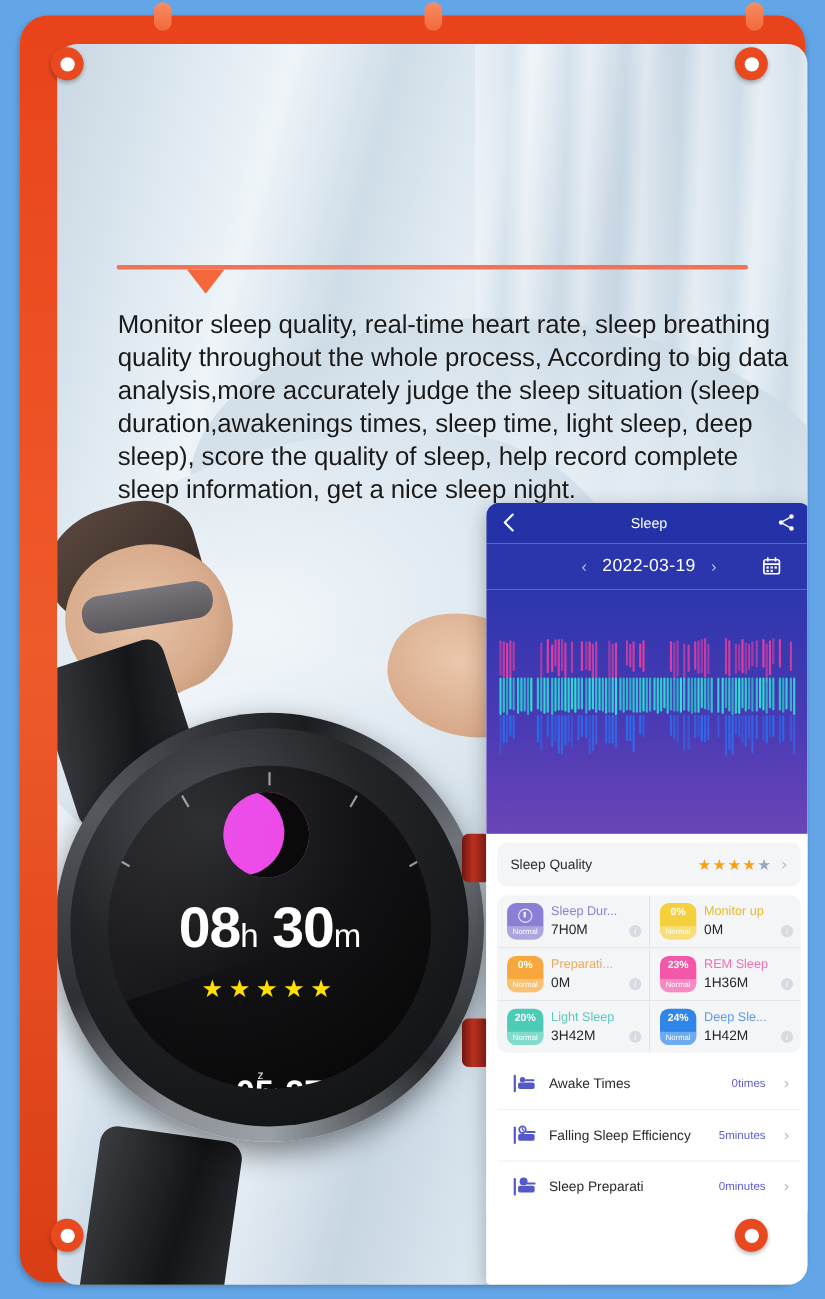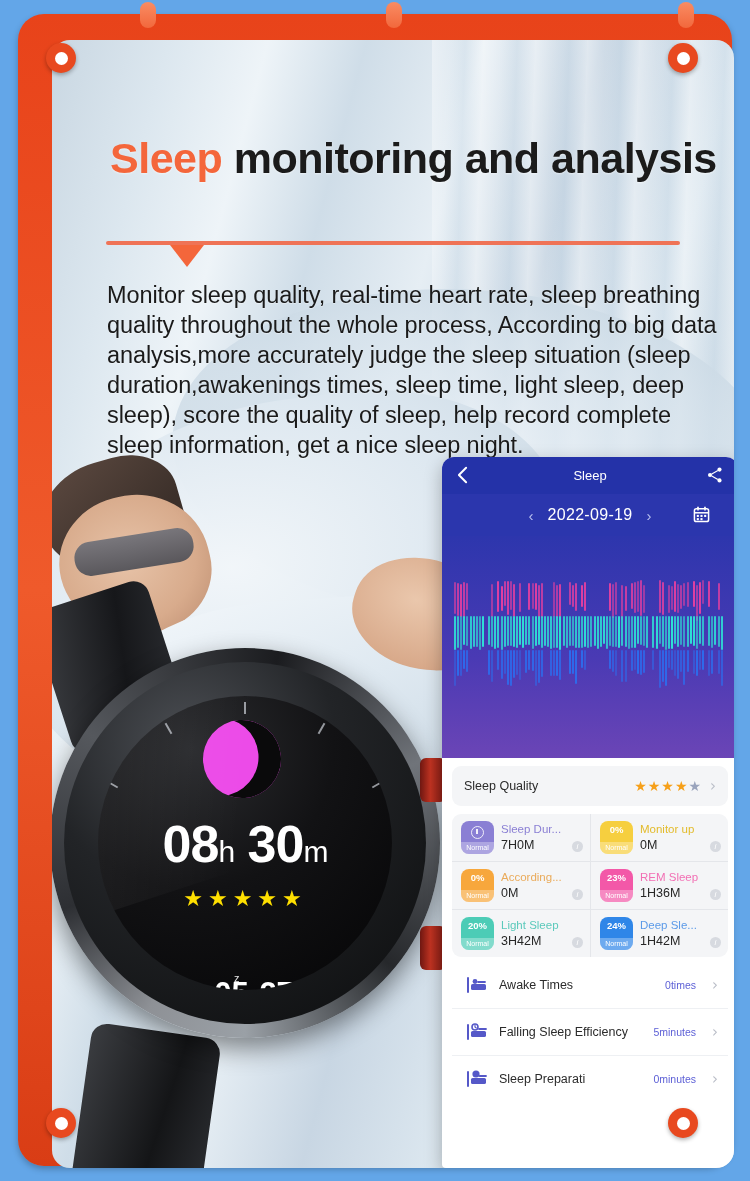--- a/index.html
+++ b/index.html
@@ -414,21 +414,20 @@
 
     <div class="bed-shade" id="curtain"></div>
     <div class="bed-shade" id="sheet-2"></div>
     <div class="bed-shade" id="sheet-1"></div>
     <div class="bed-shade" id="person-hair"></div>
     <div class="bed-shade" id="person-head"></div>
     <div class="bed-shade" id="eye-mask"></div>
     <div class="bed-shade" id="person-body"></div>
     <div class="bed-shade" id="person-hand"></div>
 
-    <div id="headline"><span id="headline-accent">Sleep</span><span id="headline-rest"> monitoring and analysis</span></div>
     <div id="rule"></div>
     <div id="rule-arrow"></div>
 
     <div id="paragraph">Monitor sleep quality, real-time heart rate, sleep breathing quality throughout the whole process, According to big data analysis,more accurately judge the sleep situation (sleep duration,awakenings times, sleep time, light sleep, deep sleep), score the quality of sleep, help record complete sleep information, get a nice sleep night.</div>
 
     <div id="watch">
       <div id="watch-band-top"></div>
       <div id="watch-band-bottom"></div>
       <div id="watch-case">
         <div class="crown" id="crown-1"></div>
@@ -476,21 +475,21 @@
           <circle cx="15" cy="4" r="2.3" fill="#ffffff"></circle>
           <circle cx="15" cy="16" r="2.3" fill="#ffffff"></circle>
           <circle cx="4.5" cy="10" r="2.3" fill="#ffffff"></circle>
           <line x1="6.4" y1="8.9" x2="13.2" y2="5.1" stroke="#ffffff" stroke-width="1.3"></line>
           <line x1="6.4" y1="11.1" x2="13.2" y2="14.9" stroke="#ffffff" stroke-width="1.3"></line>
         </svg>
       </div>
 
       <div id="date-bar">
         <span class="arrow">‹</span>
-        <span id="date-value">2022-09-19</span>
+        <span id="date-value">2022-03-19</span>
         <span class="arrow">›</span>
         <svg id="calendar-icon" viewBox="0 0 18 18">
           <rect x="1.5" y="3" width="15" height="13.5" rx="2" fill="none" stroke="#ffffff" stroke-width="1.6"></rect>
           <line x1="1.5" y1="7.2" x2="16.5" y2="7.2" stroke="#ffffff" stroke-width="1.6"></line>
           <line x1="5.3" y1="1.3" x2="5.3" y2="4.2" stroke="#ffffff" stroke-width="1.6" stroke-linecap="round"></line>
           <line x1="12.7" y1="1.3" x2="12.7" y2="4.2" stroke="#ffffff" stroke-width="1.6" stroke-linecap="round"></line>
           <rect x="4" y="9.4" width="2.2" height="2.2" fill="#ffffff"></rect>
           <rect x="7.9" y="9.4" width="2.2" height="2.2" fill="#ffffff"></rect>
           <rect x="11.8" y="9.4" width="2.2" height="2.2" fill="#ffffff"></rect>
           <rect x="4" y="12.8" width="2.2" height="2.2" fill="#ffffff"></rect>
@@ -730,21 +729,21 @@
                 <div class="info-icon">i</div>
               </div>
             </div>
             <div class="metric-row">
               <div class="metric-cell">
                 <div class="badge" style="background: rgb(247, 167, 60);">
                   <div class="badge-top">0%</div>
                   <div class="badge-bot">Normal</div>
                 </div>
                 <div class="metric-text">
-                  <div class="metric-name" style="color: rgb(234, 171, 91);">According...</div>
+                  <div class="metric-name" style="color: rgb(234, 171, 91);">Preparati...</div>
                   <div class="metric-val">0M</div>
                 </div>
                 <div class="info-icon">i</div>
               </div>
               <div class="metric-cell">
                 <div class="badge" style="background: rgb(243, 88, 168);">
                   <div class="badge-top">23%</div>
                   <div class="badge-bot">Normal</div>
                 </div>
                 <div class="metric-text">

